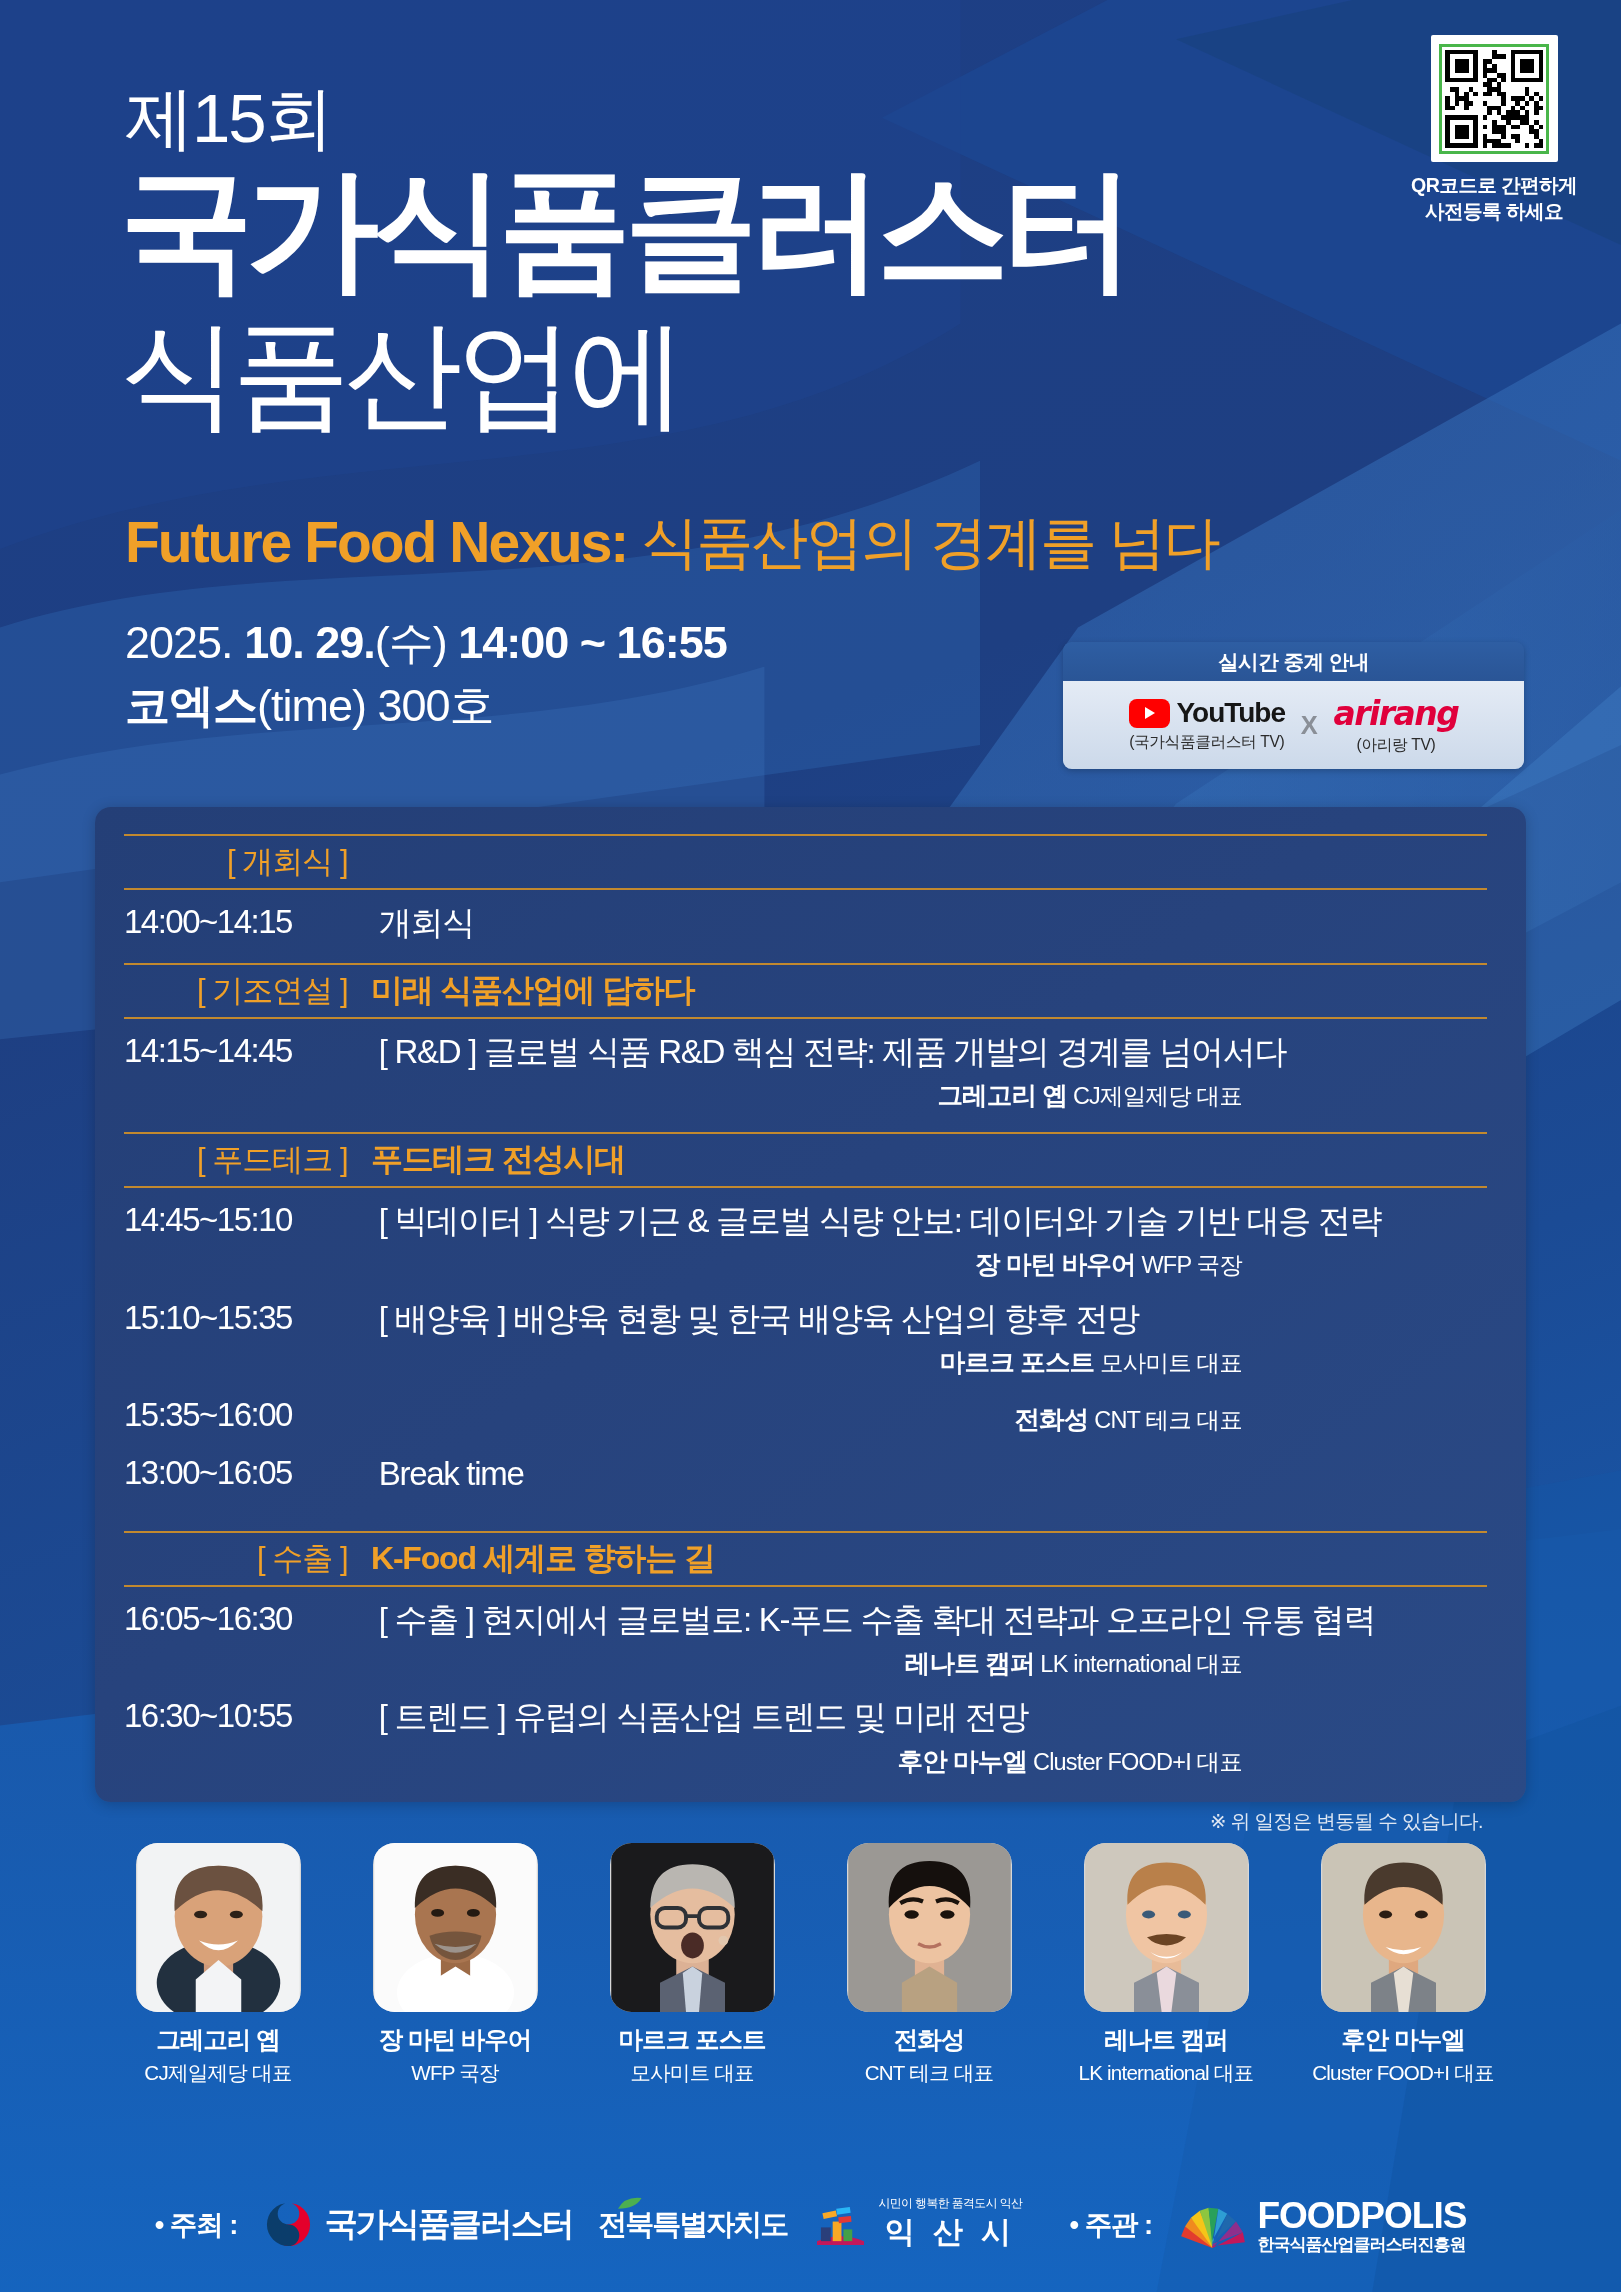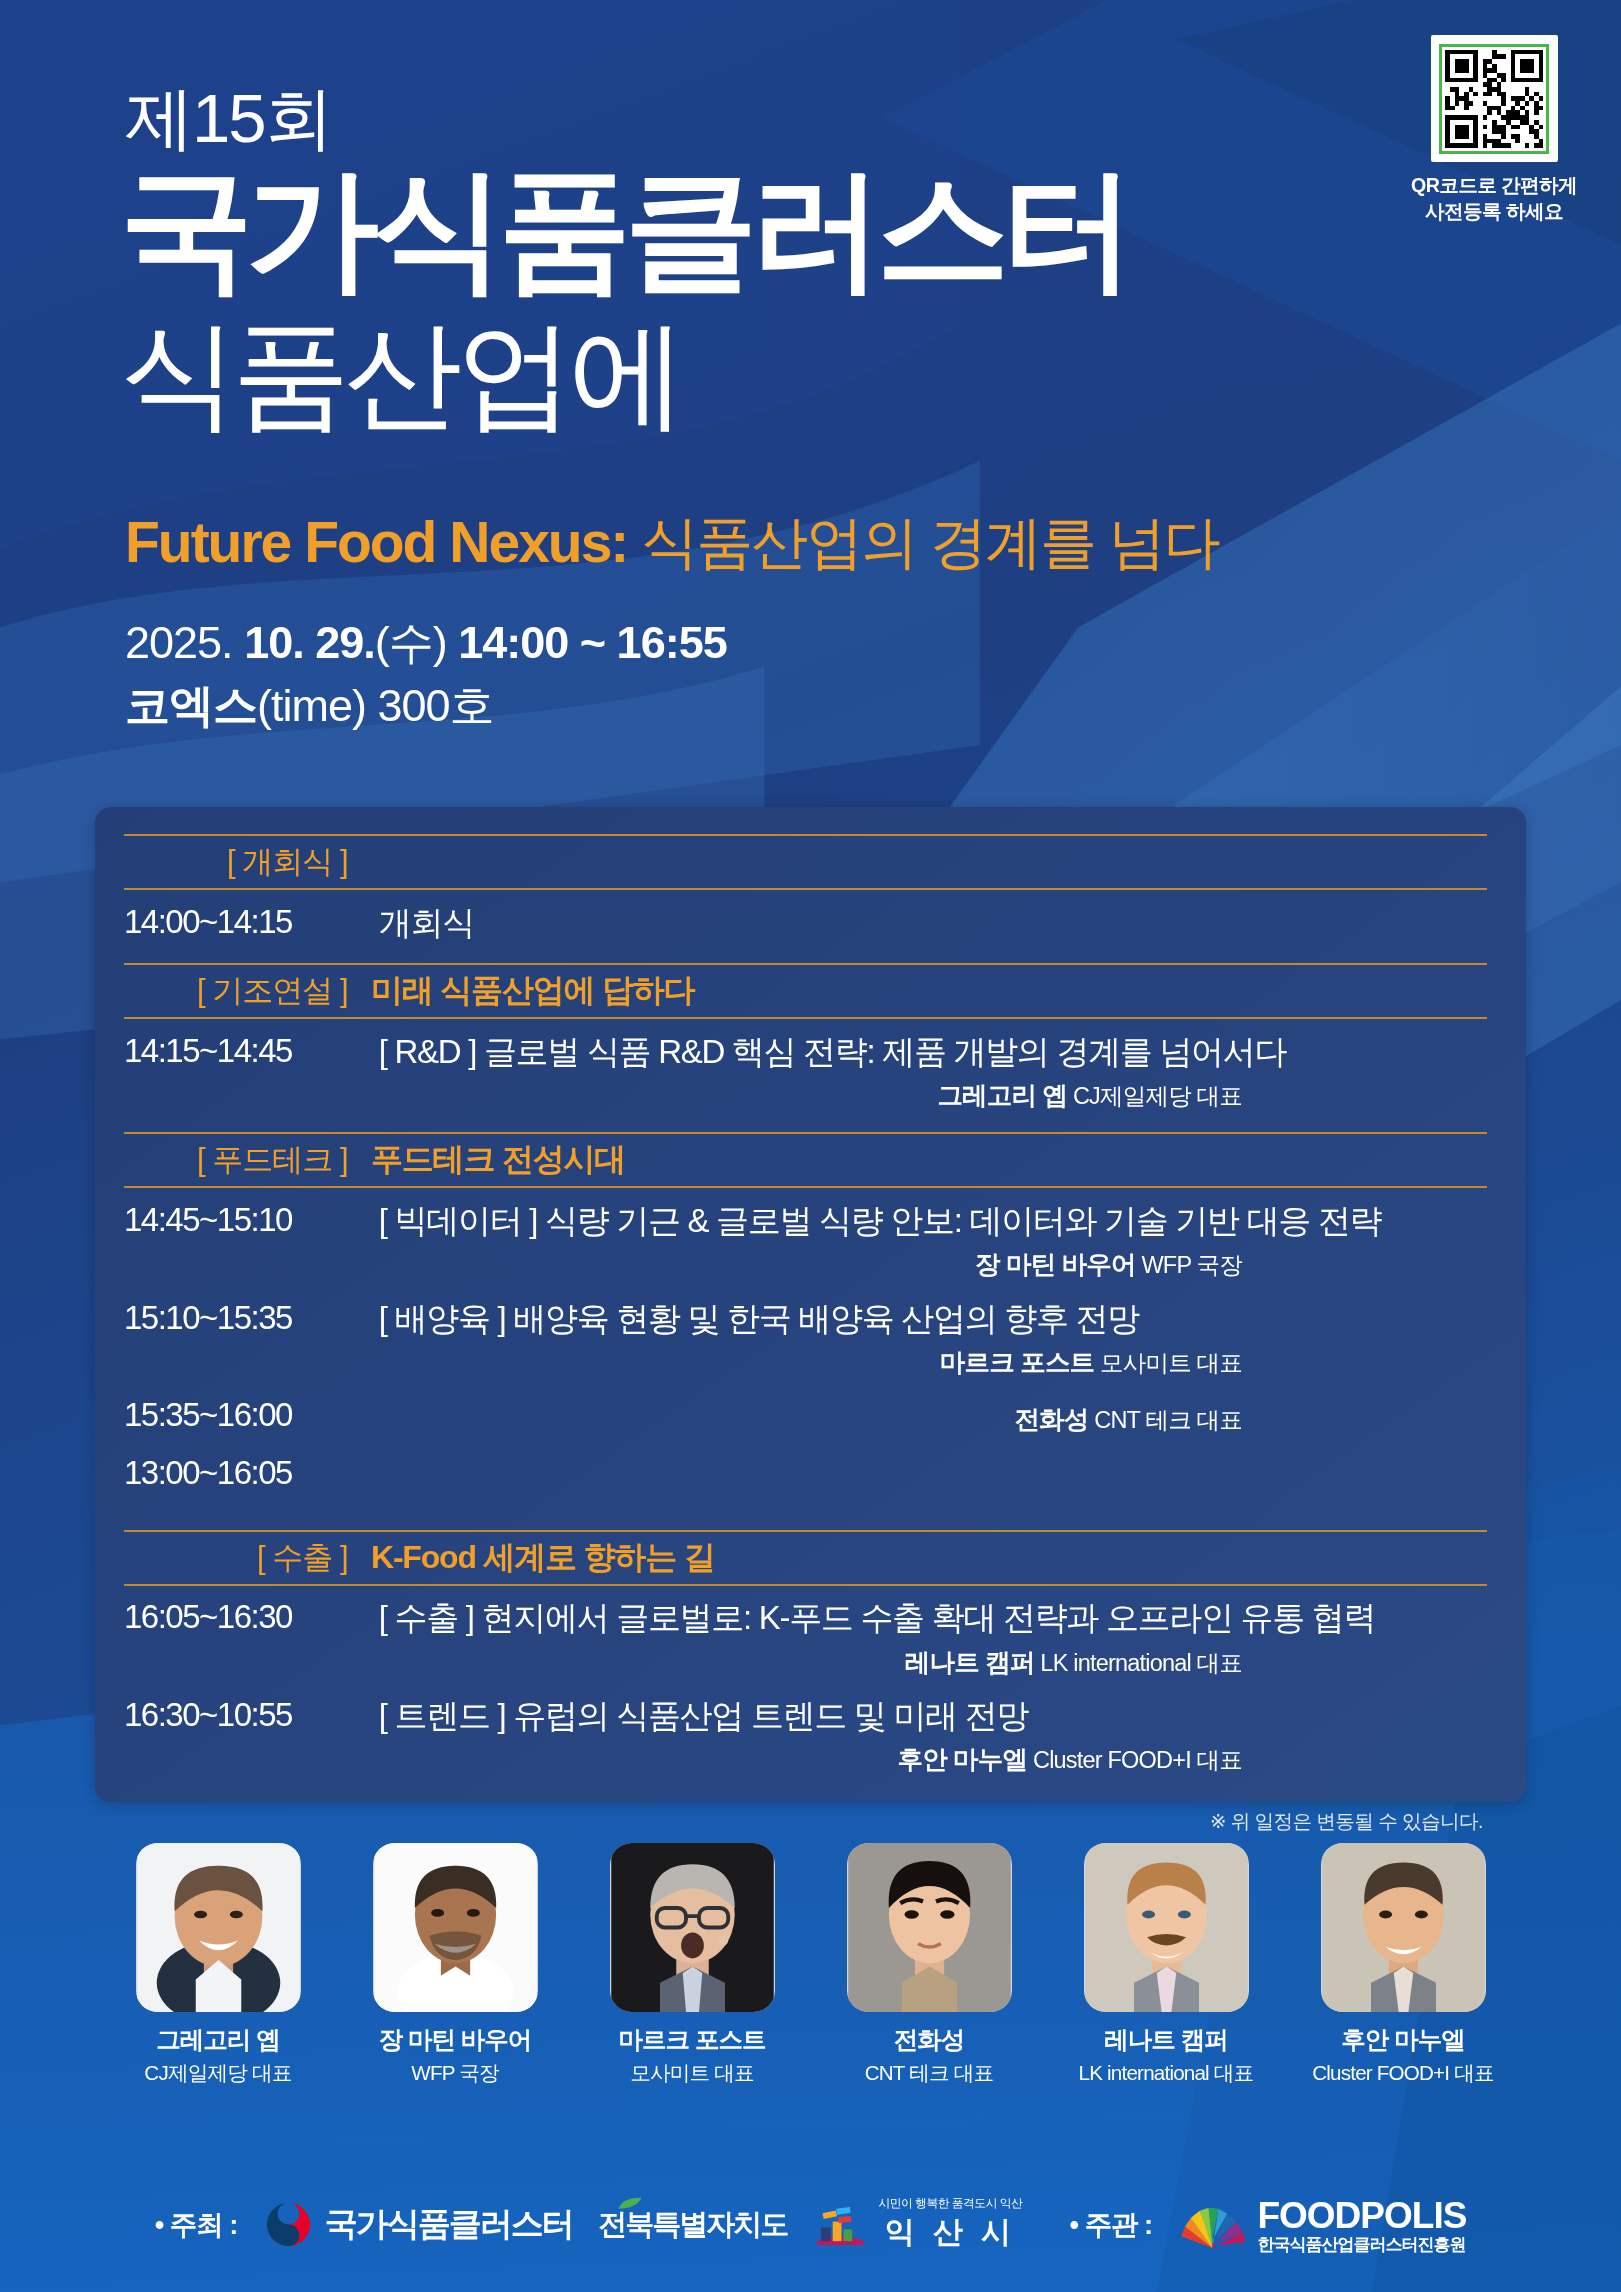--- a/index.html
+++ b/index.html
@@ -697,20 +697,42 @@
             <i></i>
           </div>
       </div>
     </div>
     <div class="qr-caption">
       <div>QR코드로 간편하게</div>
       <div>사전등록 하세요</div>
     </div>
   </div>
 
+  <div id="stream-box">
+    <div class="stream-head">실시간 중계 안내</div>
+    <div class="stream-body">
+
+      <div class="logo-col">
+        <div class="yt-row">
+          <span class="yt-badge">
+            <span class="yt-tri"></span>
+          </span>
+          <span class="yt-word">YouTube</span>
+        </div>
+        <div class="sub-cap">(국가식품클러스터 TV)</div>
+      </div>
+
+      <div class="x-mark">X</div>
+
+      <div class="logo-col">
+        <div class="arirang">arirang</div>
+        <div class="sub-cap">(아리랑 TV)</div>
+      </div>
+    </div>
+  </div>
 
   <div id="schedule">
 
     <div class="sec-head">
       <div class="sec-tag">[ 개회식 ]</div>
       <div class="sec-title"></div>
     </div>
     <div class="row plain">
       <div class="time">14:00~14:15</div>
       <div class="body">
@@ -767,20 +789,23 @@
       <div class="body">
         <div class="speaker">
           <b>전화성</b>
           <span>CNT 테크 대표</span>
         </div>
       </div>
     </div>
 
     <div class="row plain">
       <div class="time">13:00~16:05</div>
+      <div class="body">
+        <div class="topic">Break time</div>
+      </div>
     </div>
     <div class="gap-md"></div>
 
     <div class="sec-head">
       <div class="sec-tag">[ 수출 ]</div>
       <div class="sec-title">K-Food 세계로 향하는 길</div>
     </div>
 
     <div class="row">
       <div class="time">16:05~16:30</div>

